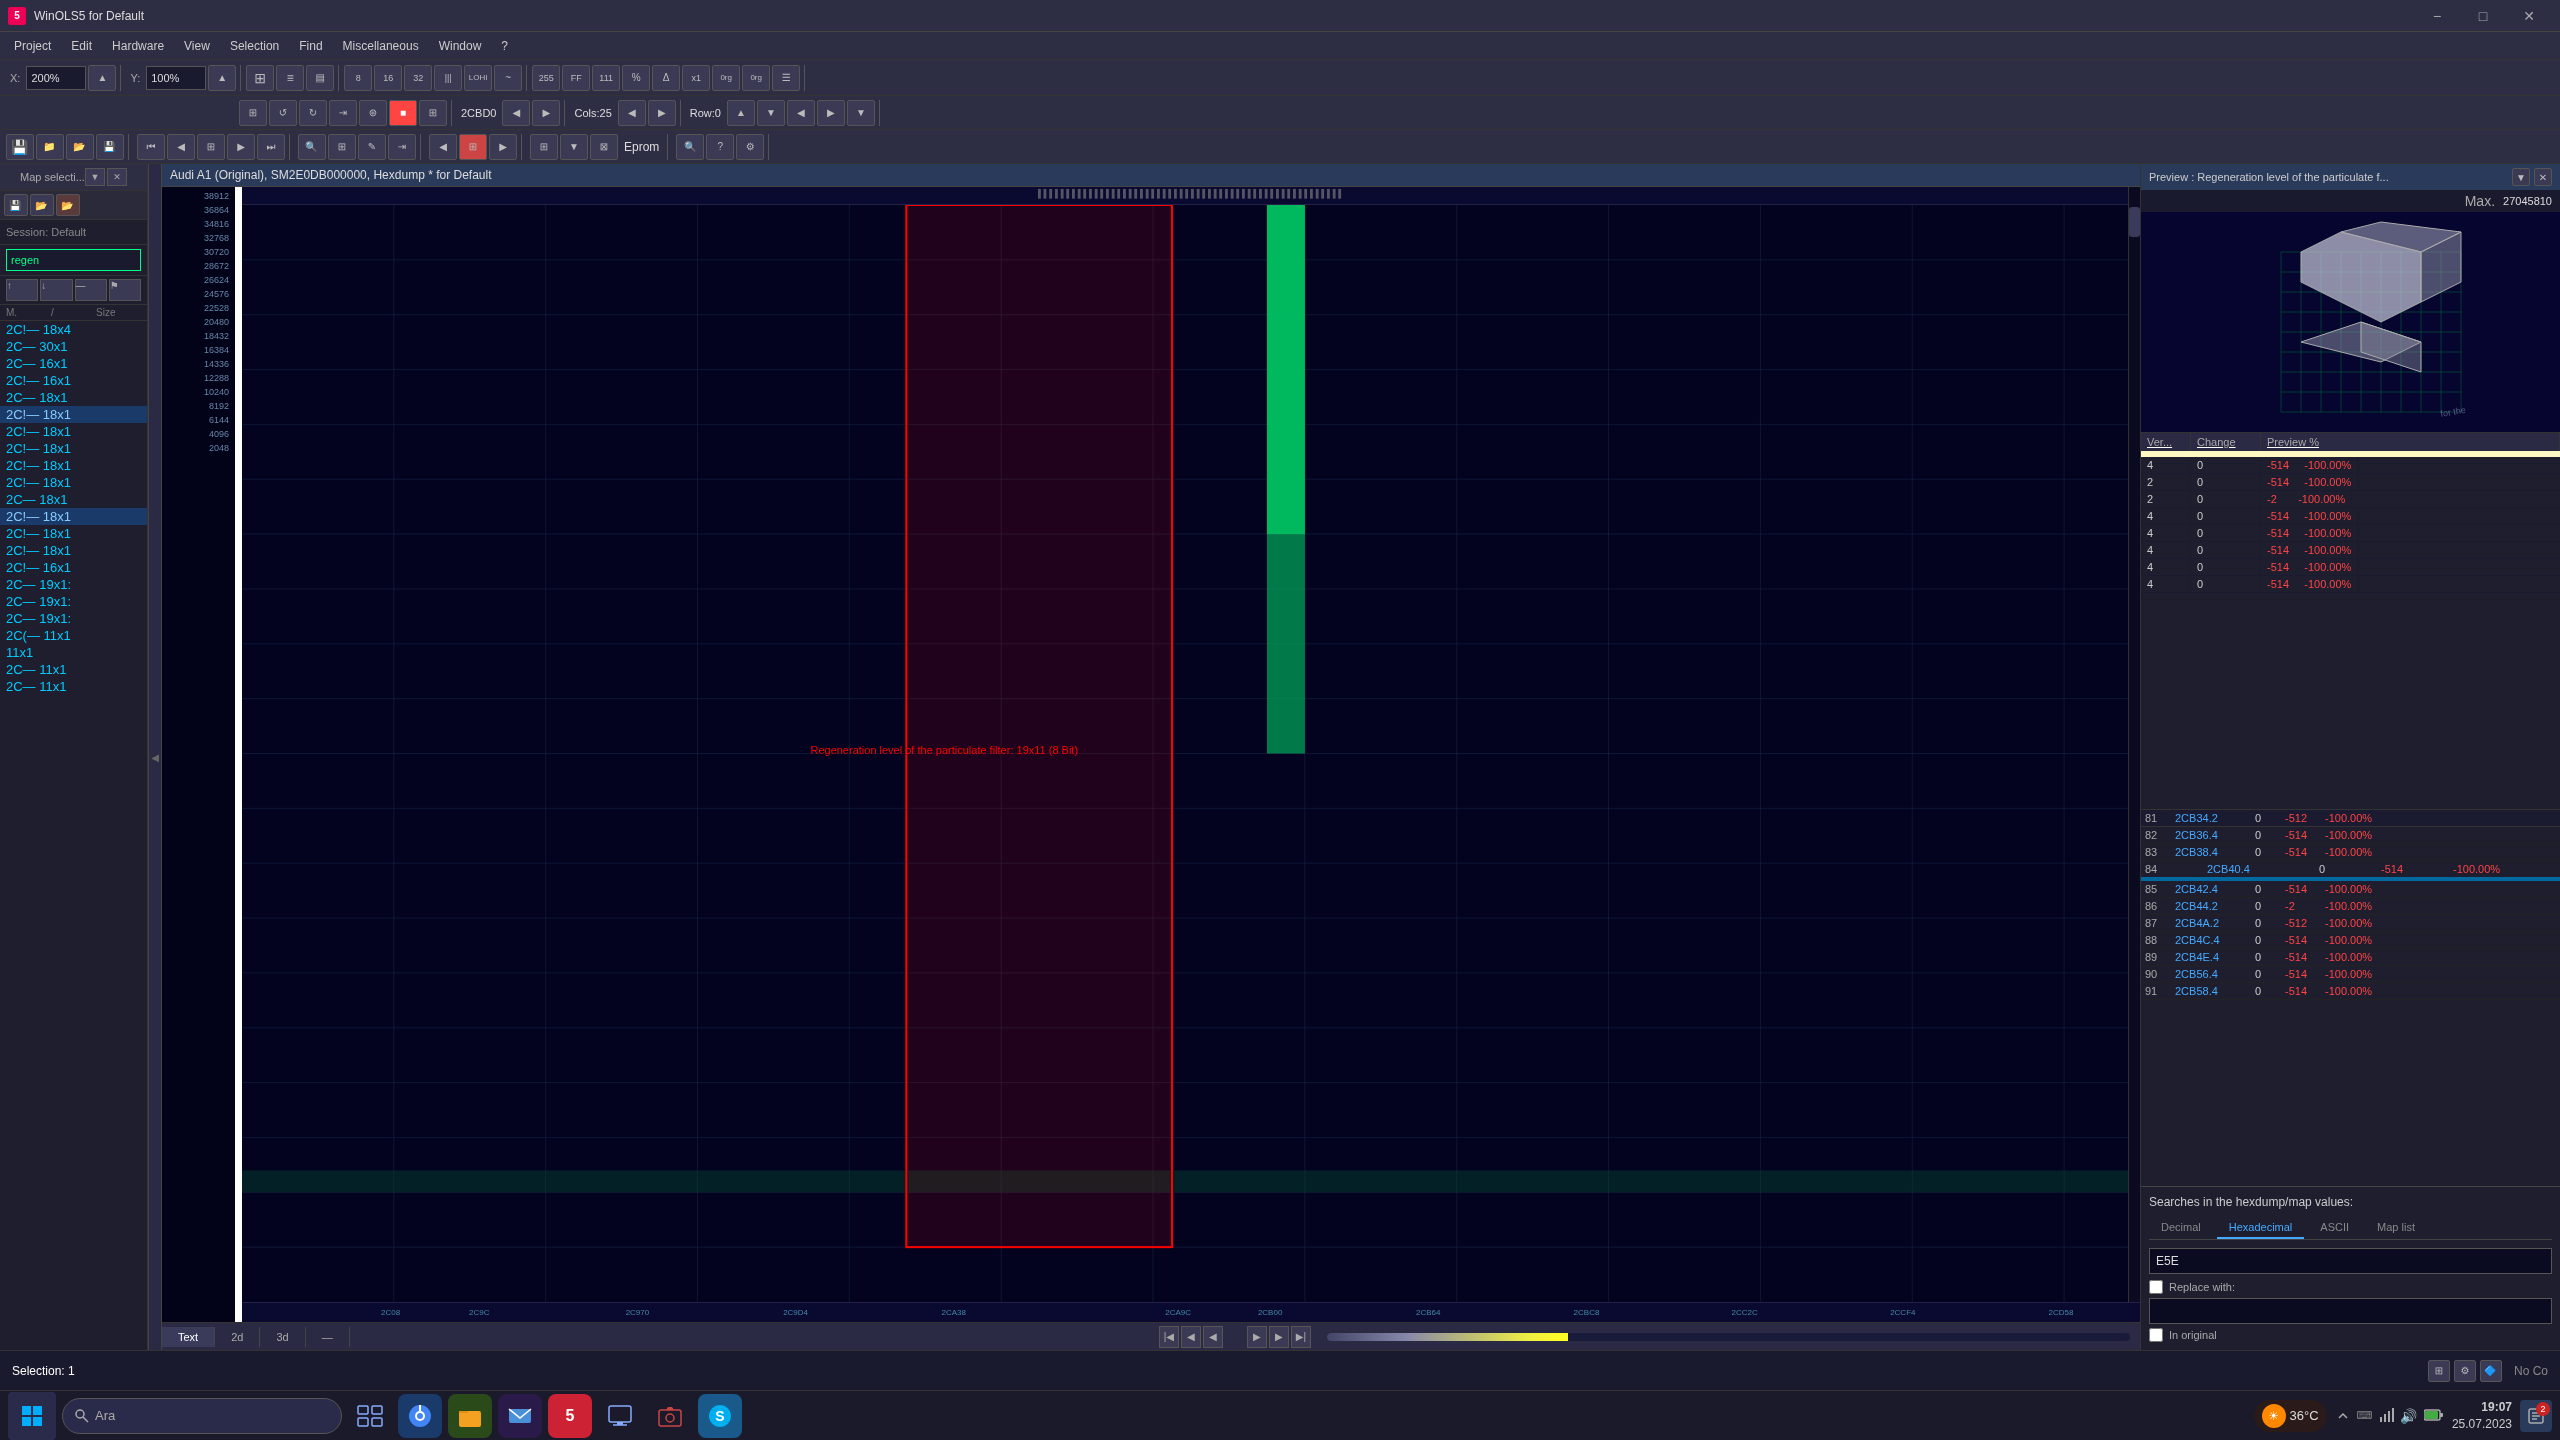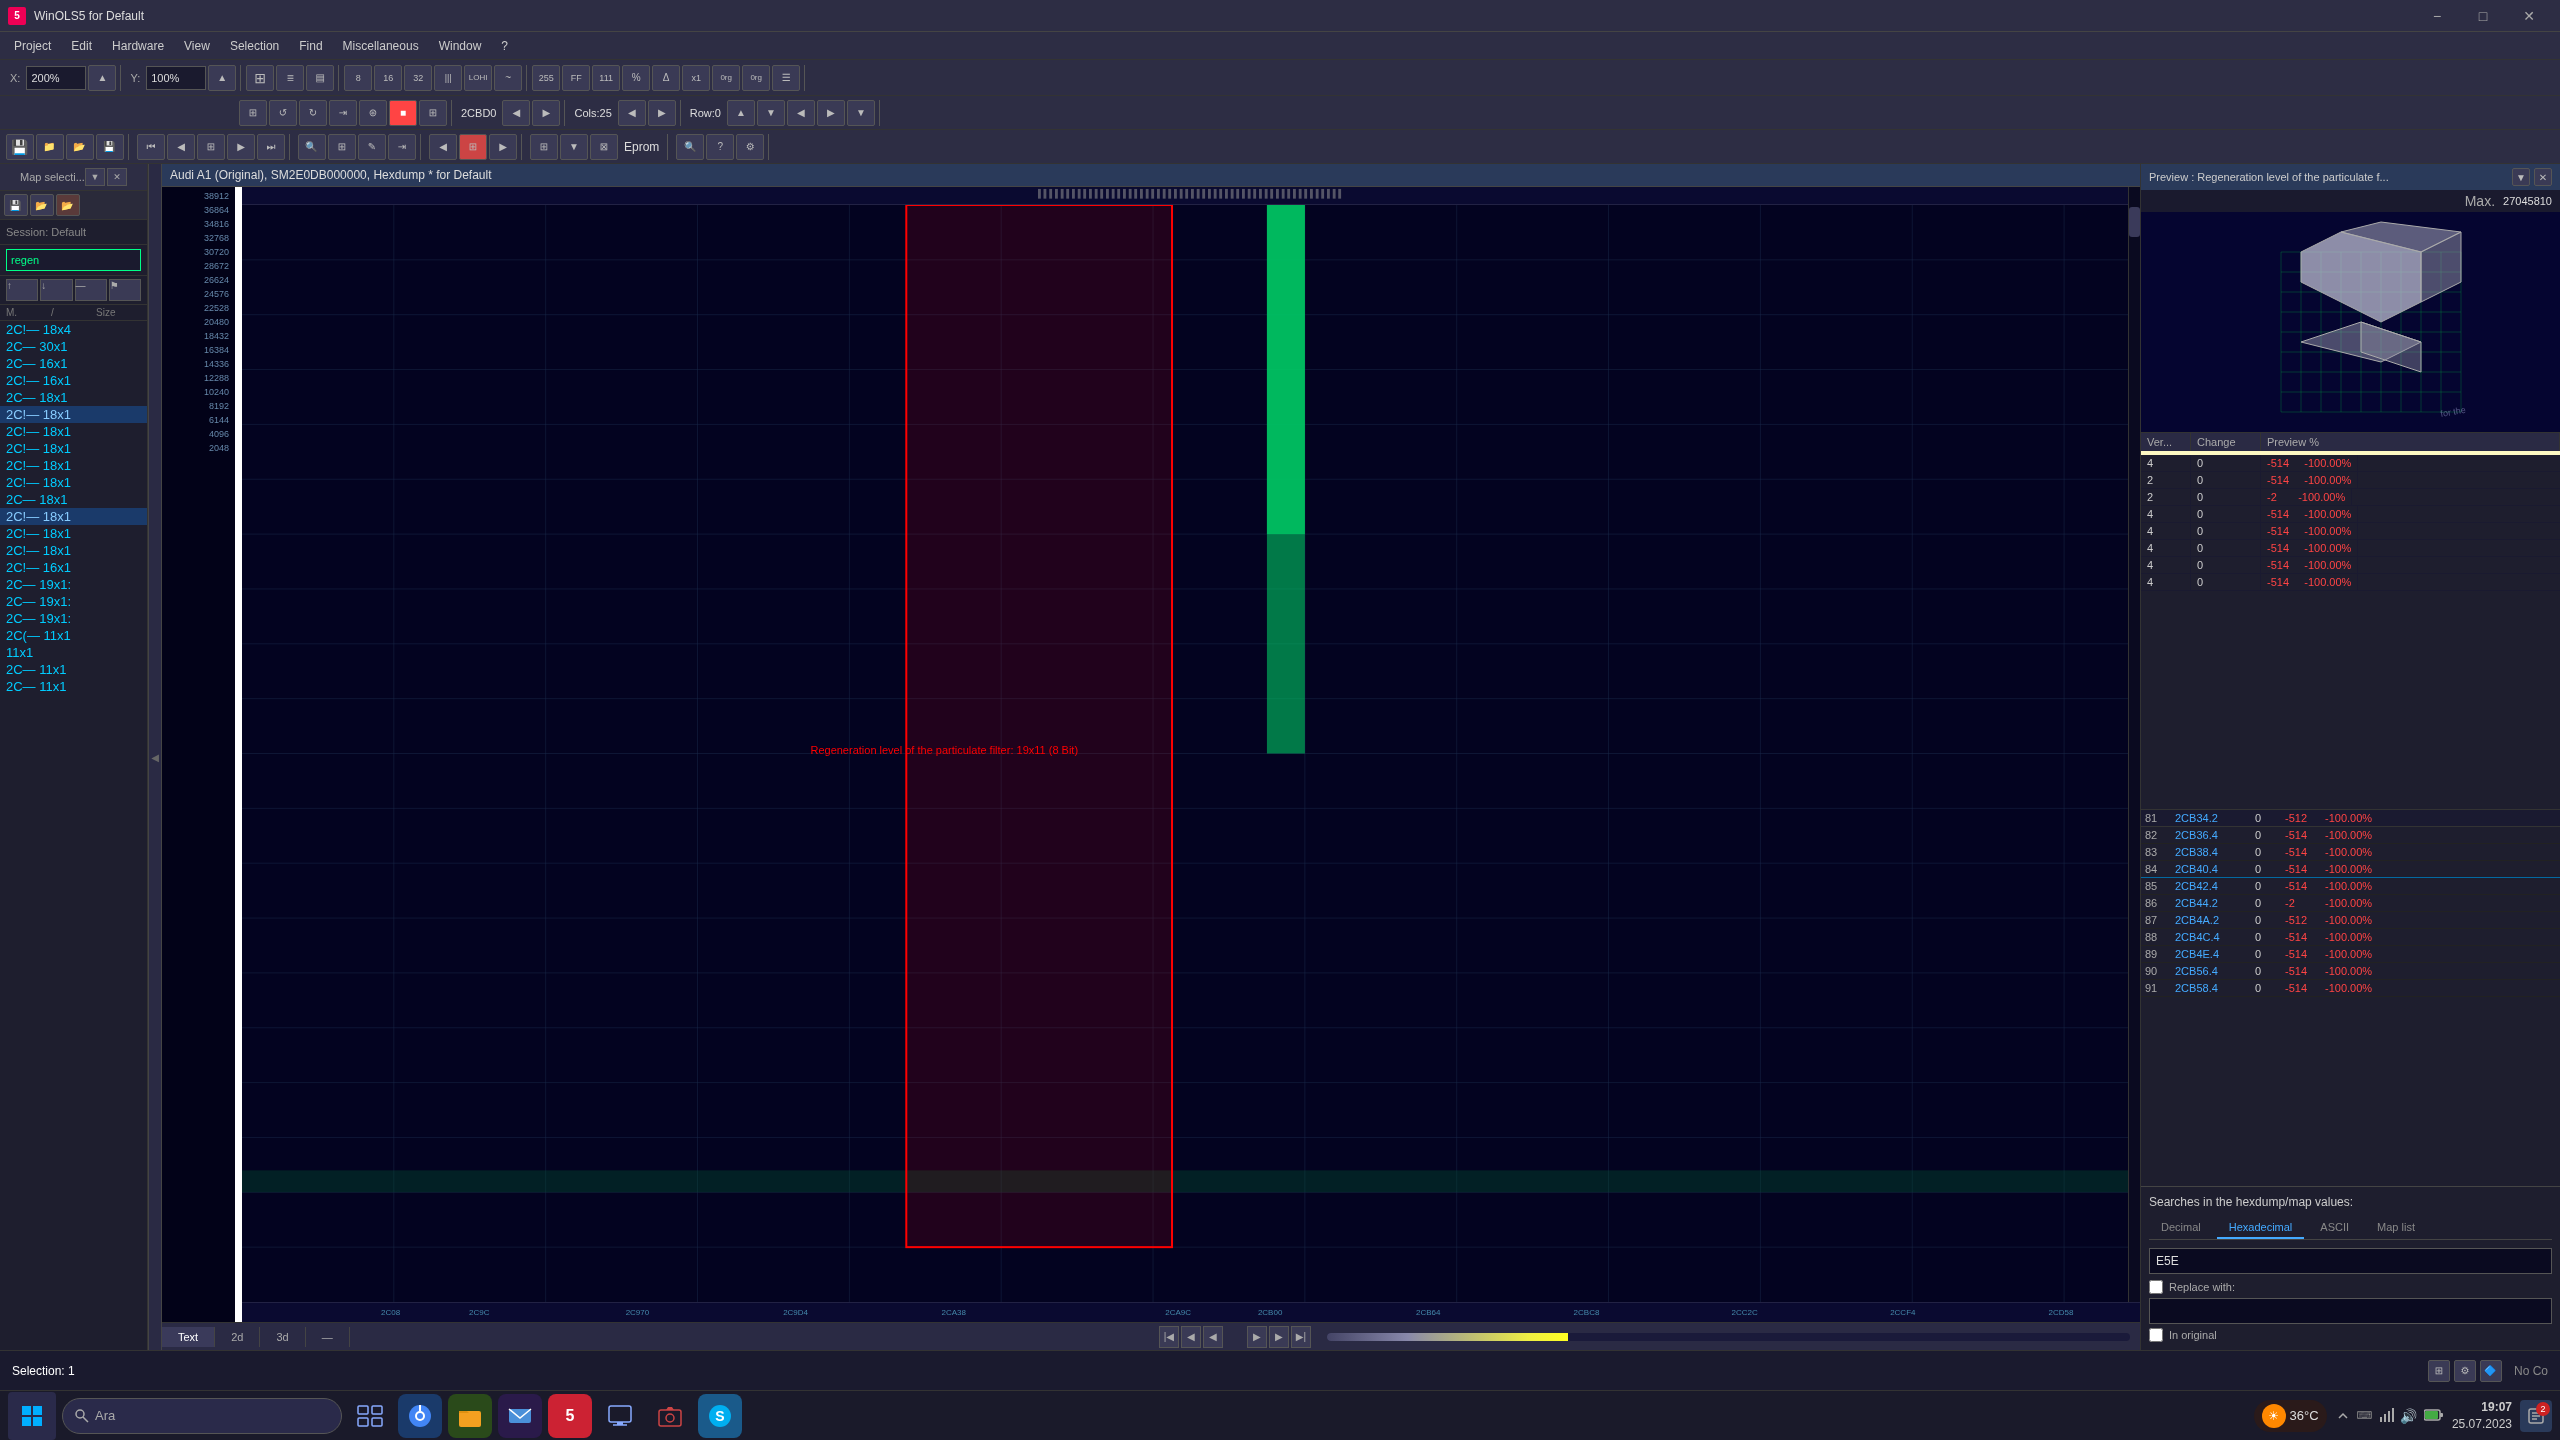--- a/index.html
+++ b/index.html
@@ -65,21 +65,21 @@
     #right-panel { width: 420px; background: #1e1e2e; border-left: 1px solid #333; display: flex; flex-direction: column; overflow: hidden; }
 
     
     #preview-panel { background: #1a1a2e; border-bottom: 1px solid #333; }
     #preview-header { background: #2a3a5a; padding: 4px 8px; display: flex; align-items: center; justify-content: space-between; }
     #preview-header .ph-title { color: #ccc; font-size: 11px; }
     #preview-canvas { height: 220px; background: #050530; position: relative; overflow: hidden; }
 
     
     #stats-area { flex: 1; overflow: hidden; }
-    #stats-header { display: flex; background: #2a2a44; border-bottom: 4px solid #fef9c3; }
+    #stats-header { display: flex; background: #2a2a44; border-bottom: 6px solid #fef9c3; text-decoration: underline; }
     .stats-col { padding: 3px 6px; font-size: 11px; color: #aaa; border-right: 1px solid #333; }
     #stats-body { overflow-y: auto; height: calc(100% - 26px); }
     .stats-row { display: flex; border-bottom: 1px solid #1a1a30; }
     .stats-cell { padding: 2px 6px; font-size: 11px; color: #ccc; border-right: 1px solid #1a1a30; white-space: nowrap; overflow: hidden; }
     .stats-cell.neg { color: #ff4444; }
 
     
     #search-panel { background: #1e1e2e; border-top: 1px solid #444; padding: 8px; }
     #search-title { color: #ccc; font-size: 12px; margin-bottom: 8px; }
     #search-tabs { display: flex; gap: 4px; margin-bottom: 8px; border-bottom: 1px solid #444; }
@@ -628,21 +628,21 @@
         <span style="width:40px;color:#ff4444;">-514</span>
         <span style="color:#ff4444;">-100.00%</span>
       </div>
       <div style="display:flex;border-bottom:1px solid #222;padding:2px 4px;">
         <span style="width:30px;color:#aaa;">83</span>
         <span style="width:80px;color:#44aaff;">2CB38.4</span>
         <span style="width:30px;color:#ccc;">0</span>
         <span style="width:40px;color:#ff4444;">-514</span>
         <span style="color:#ff4444;">-100.00%</span>
       </div>
-      <div style="display:flex;border-bottom:1px solid #0369a1;padding:2px 4px;">
+      <div style="display:flex;border-bottom:4px solid #0369a1;padding:2px 4px;gap:32px;">
         <span style="width:30px;color:#aaa;">84</span>
         <span style="width:80px;color:#44aaff;">2CB40.4</span>
         <span style="width:30px;color:#ccc;">0</span>
         <span style="width:40px;color:#ff4444;">-514</span>
         <span style="color:#ff4444;">-100.00%</span>
       </div>
       <div style="display:flex;border-bottom:1px solid #222;padding:2px 4px;">
         <span style="width:30px;color:#aaa;">85</span>
         <span style="width:80px;color:#44aaff;">2CB42.4</span>
         <span style="width:30px;color:#ccc;">0</span>

